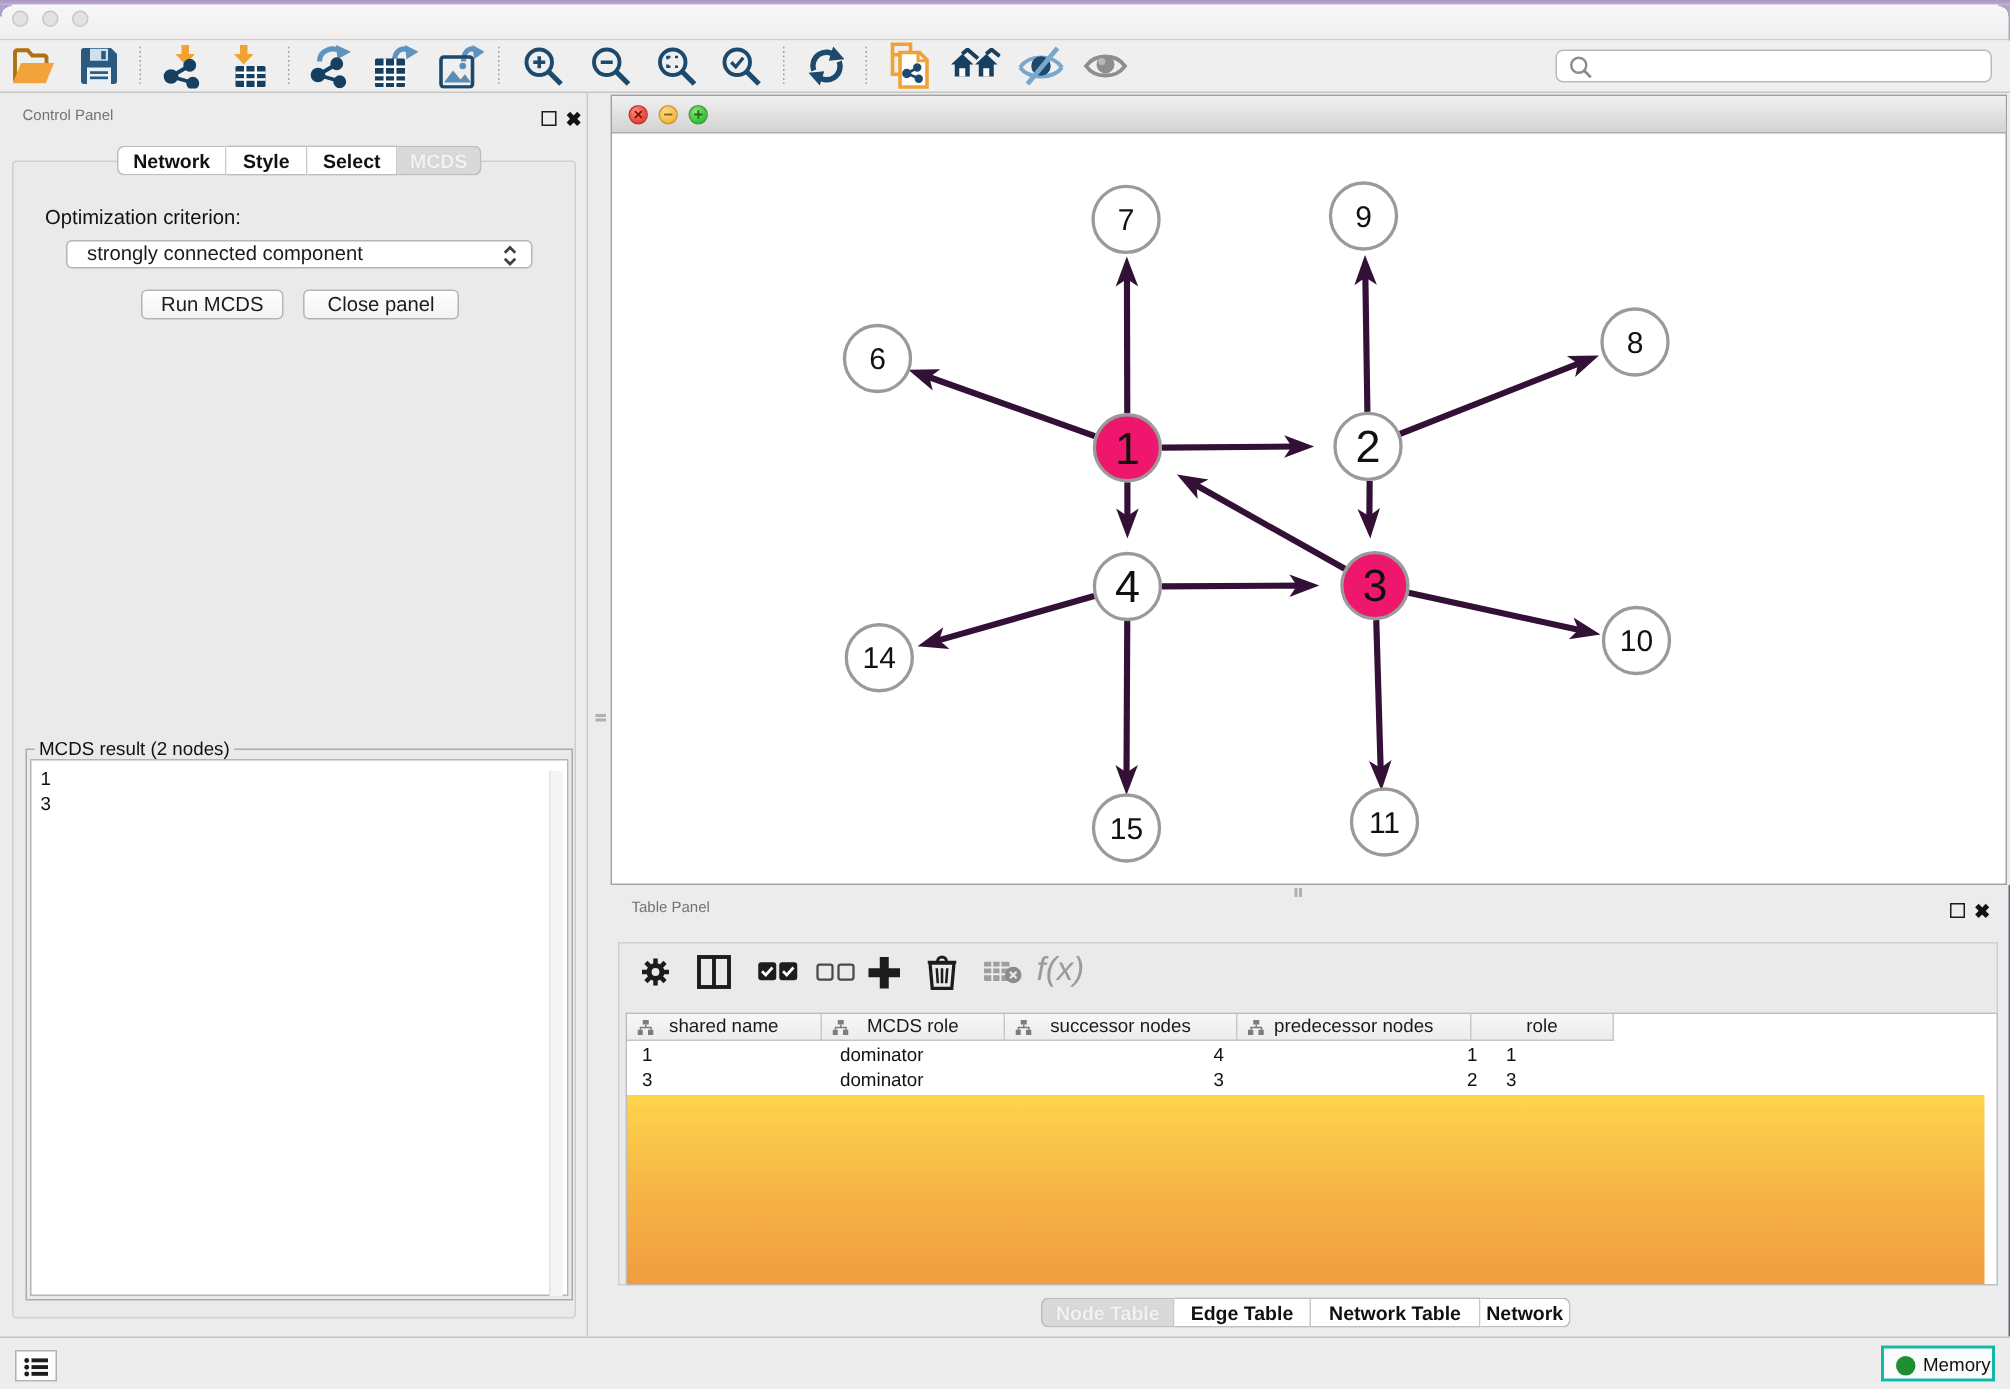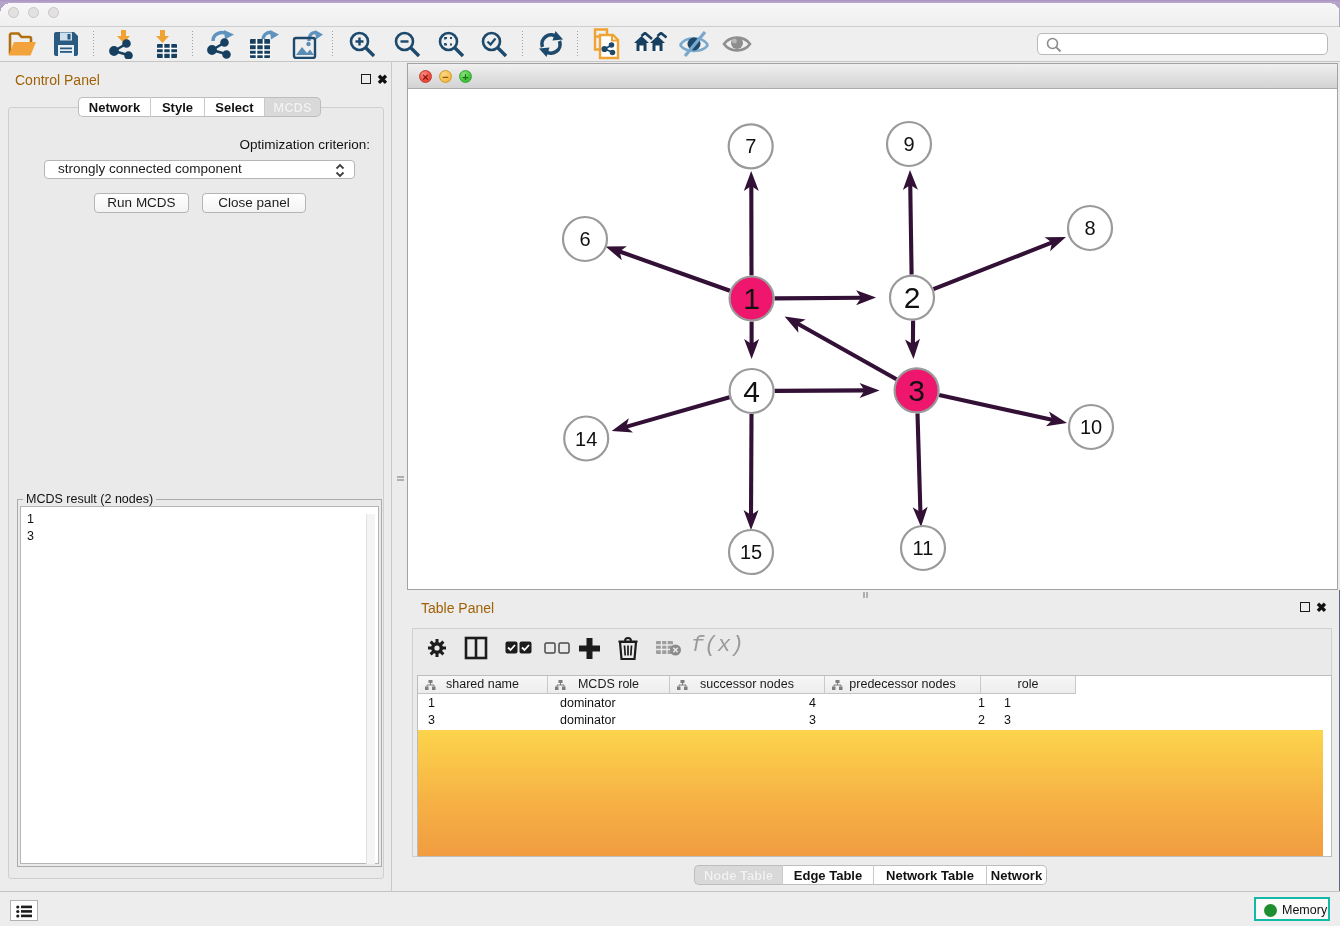--- a/index.html
+++ b/index.html
@@ -15,30 +15,30 @@
 #titlebar{position:absolute;left:0;top:3px;width:1340px;height:24px;background:linear-gradient(#f7f7f7,#efefef);border-bottom:1px solid #cdcdcd;border-radius:7px 7px 0 0}
 .tl{position:absolute;top:4px;width:11px;height:11px;border-radius:50%;background:#e3e1e1;border:1px solid #c9c7c7}
 #title-text{position:absolute;width:100%;text-align:center;top:4px;font-size:13px;color:#b1b1b1}
 
 #toolbar{position:absolute;left:0;top:27px;width:1340px;height:35px;background:#efefef;border-bottom:1px solid #c6c6c6}
 .tbi{position:absolute}
 .tbsep{position:absolute;top:4px;width:1px;height:25px;background-image:linear-gradient(#9f9f9f 34%,rgba(0,0,0,0) 0%);background-size:1px 3px}
 #searchbox{position:absolute;left:1037px;top:6px;width:291px;height:22px;background:#fff;border:1px solid #b9b9b9;border-radius:5px}
 
 #lp-divider{position:absolute;left:391px;top:62px;width:1px;height:829px;background:#c9c9c9}
-.panel-title{font-size:14px;color:#a16207;position:absolute}
+.panel-title{font-size:10px;color:#737373;position:absolute}
 .ico-restore{position:absolute;width:10px;height:10px;border:1.6px solid #1a1a1a;background:rgba(0,0,0,0)}
 .ico-x{position:absolute;font-size:13px;font-weight:bold;color:#111}
 #cp-tabs{position:absolute;left:78px;top:97px;height:20px;display:flex;z-index:3}
 .seg{font-size:13px;font-weight:bold;color:#111;background:#fff;border-top:1px solid #bdbdbd;border-bottom:1px solid #bdbdbd;border-right:1px solid #c9c9c9;text-align:center;line-height:19px;height:20px}
 .seg.first{border-left:1px solid #bdbdbd;border-radius:5px 0 0 5px}
 .seg.last{border-radius:0 5px 5px 0;border-right:1px solid #bdbdbd}
 .seg.dis{background:#d9d9d9;color:#f2f2f2;text-shadow:0 0 1px #c0c0c0}
 #cp-pane{position:absolute;left:8px;top:107px;width:376px;height:772px;background:#eaeaea;border:1px solid #cfcfcf;border-radius:3px}
-#opt-label{position:absolute;left:30px;top:137px;width:340px;text-align:right;font-size:13.5px;color:#111}
+#opt-label{position:absolute;left:30px;top:137px;width:340px;text-align:left;font-size:13.5px;color:#111}
 #dd{position:absolute;left:44px;top:160px;width:311px;height:19px;background:#fff;border:1px solid #b5b5b5;border-radius:4px;font-size:13.5px;color:#1c1c1c;line-height:16px;padding-left:13px}
 #dd svg{position:absolute;right:7px;top:2px}
 .btn{position:absolute;top:193px;height:20px;background:linear-gradient(#fff,#f3f3f3);border:1px solid #b5b5b5;border-radius:4px;font-size:13.5px;color:#1c1c1c;text-align:center;line-height:17px}
 #fs{position:absolute;left:17px;top:499px;width:365px;height:368px;border:1px solid #ababab}
 #fs-legend{position:absolute;left:5px;top:-8px;background:#eaeaea;padding:0 3px;font-size:12.5px;color:#111}
 #fs-inner{position:absolute;left:2px;top:6px;width:359px;height:358px;background:#fff;border:1px solid #b5b5b5;font-size:12.5px;color:#111;line-height:16.5px;padding:4px 0 0 6px}
 #fs-sb{position:absolute;left:345px;top:7px;width:9px;height:350px;background:#f4f4f4;border-left:1px solid #e2e2e2}
 
 #net{position:absolute;left:407px;top:63px;width:931px;height:527px;border:1px solid #a2a2a2;background:#fff}
 #net-title{position:absolute;left:0;top:0;width:929px;height:25px;background:linear-gradient(#f0f0f0,#d3d3d3);border-bottom:1px solid #ababab}
@@ -326,21 +326,21 @@
  <svg style="position:absolute;left:243px;top:12px" width="26" height="15" viewBox="0 0 26 15">
   <g fill="#9e9e9e">
         <rect x="0" y="0" width="17" height="13" rx="1"></rect>
       </g>
   <g stroke="#eaeaea" stroke-width="1.3">
         <path d="M0 4 h17 M0 8.5 h17 M5.5 0 v13 M11 0 v13"></path>
       </g>
   <circle cx="19.5" cy="9" r="5.5" fill="#8b8b8b"></circle>
       <path d="M17.3 6.8 l4.4 4.4 M21.7 6.8 l-4.4 4.4" stroke="#eaeaea" stroke-width="1.5"></path>
  </svg>
- <div style="position:absolute;left:278px;top:4px;font-family:Liberation Mono, monospace;font-style:italic;font-size:22px;color:#9a9a9a">f(x)</div>
+ <div style="position:absolute;left:278px;top:4px;font-family:Liberation Sans, sans-serif;font-style:italic;font-size:22px;color:#9a9a9a">f(x)</div>
 </div>
 <div id="tp-body">
  <div id="th-row">
   <div class="th" style="width:130px"><svg class="sit" style="position:absolute;left:7px;top:4px" width="11" height="10" viewBox="0 0 11 10">
           <g fill="#7d7d7d">
             <rect x="3.5" y="0" width="4" height="3"></rect>
             <rect x="0" y="6.5" width="3.5" height="3.5"></rect>
             <rect x="7" y="6.5" width="3.5" height="3.5"></rect>
           </g>
           <path d="M5.5 3 v2 M2 6.5 V5 h7 v1.5" stroke="#7d7d7d" fill="none"></path>

